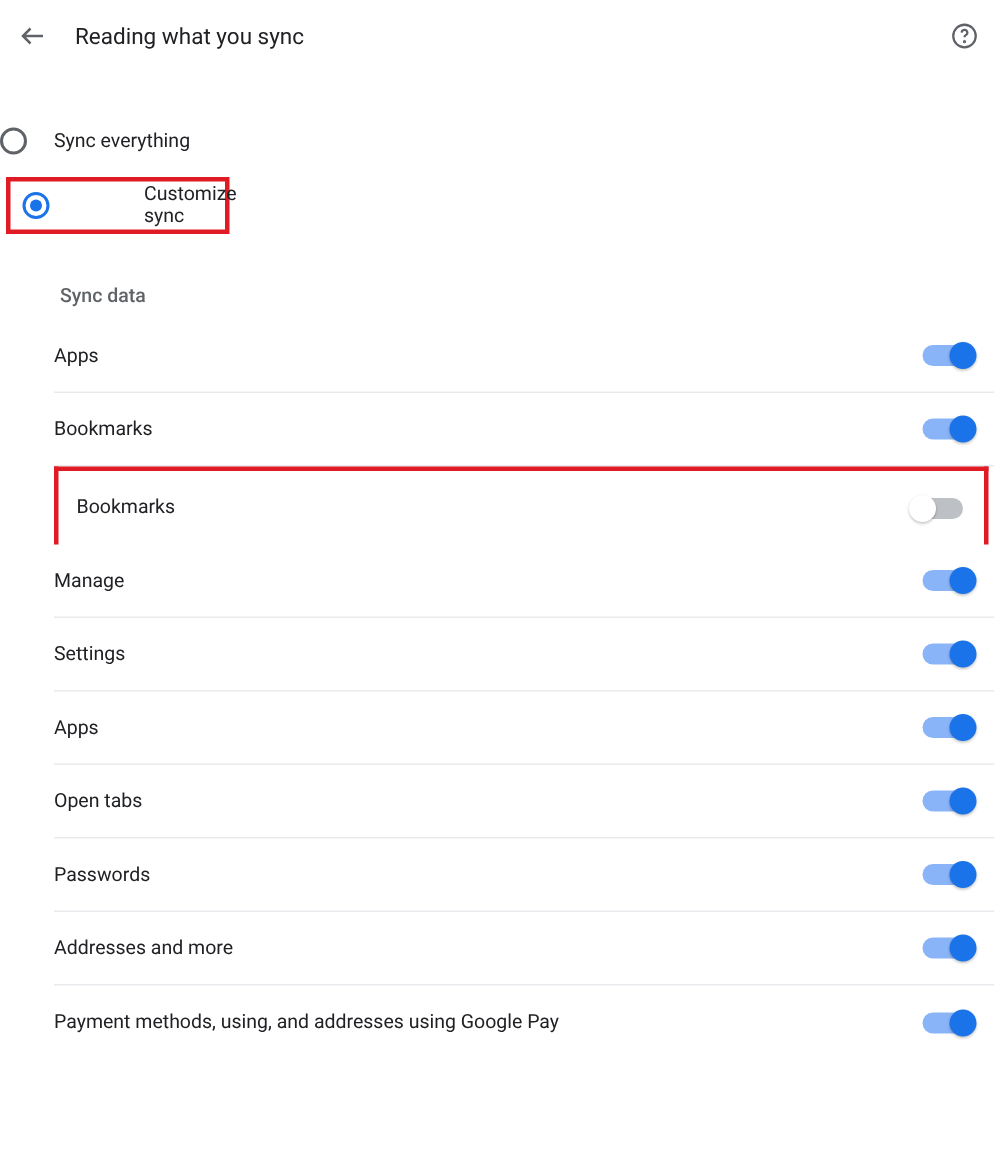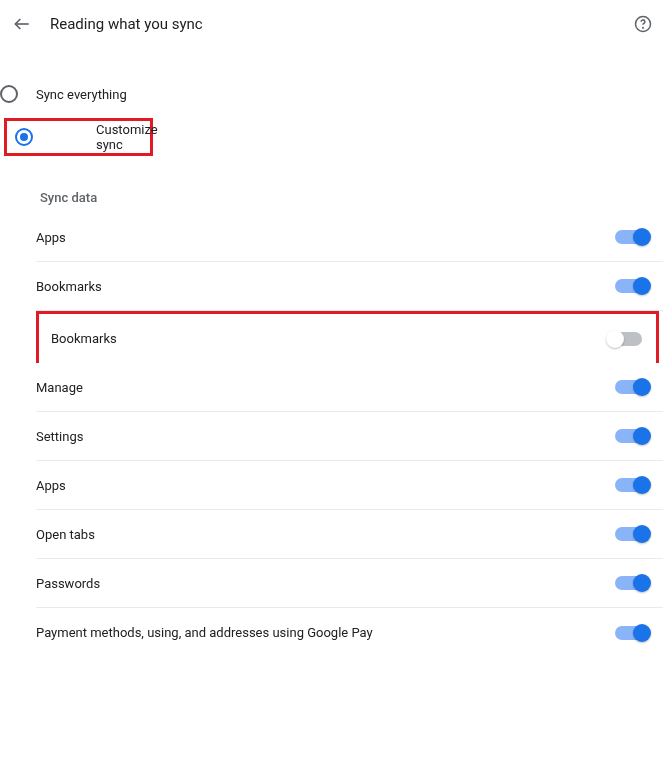--- a/index.html
+++ b/index.html
@@ -237,19 +237,25 @@
     <span class="toggle on">
         <span class="toggle-knob"></span>
       </span>
   </div>
   <div class="sync-row">
     <span class="sync-label">Passwords</span>
     <span class="toggle on">
         <span class="toggle-knob"></span>
       </span>
   </div>
+  <div class="sync-row">
+    <span class="sync-label">Addresses and more</span>
+    <span class="toggle on">
+        <span class="toggle-knob"></span>
+      </span>
+  </div>
   <div class="sync-row no-border">
     <span class="sync-label">Payment methods, using, and addresses using Google Pay</span>
     <span class="toggle on">
         <span class="toggle-knob"></span>
       </span>
   </div>
 </div>
 
 </body></html>

